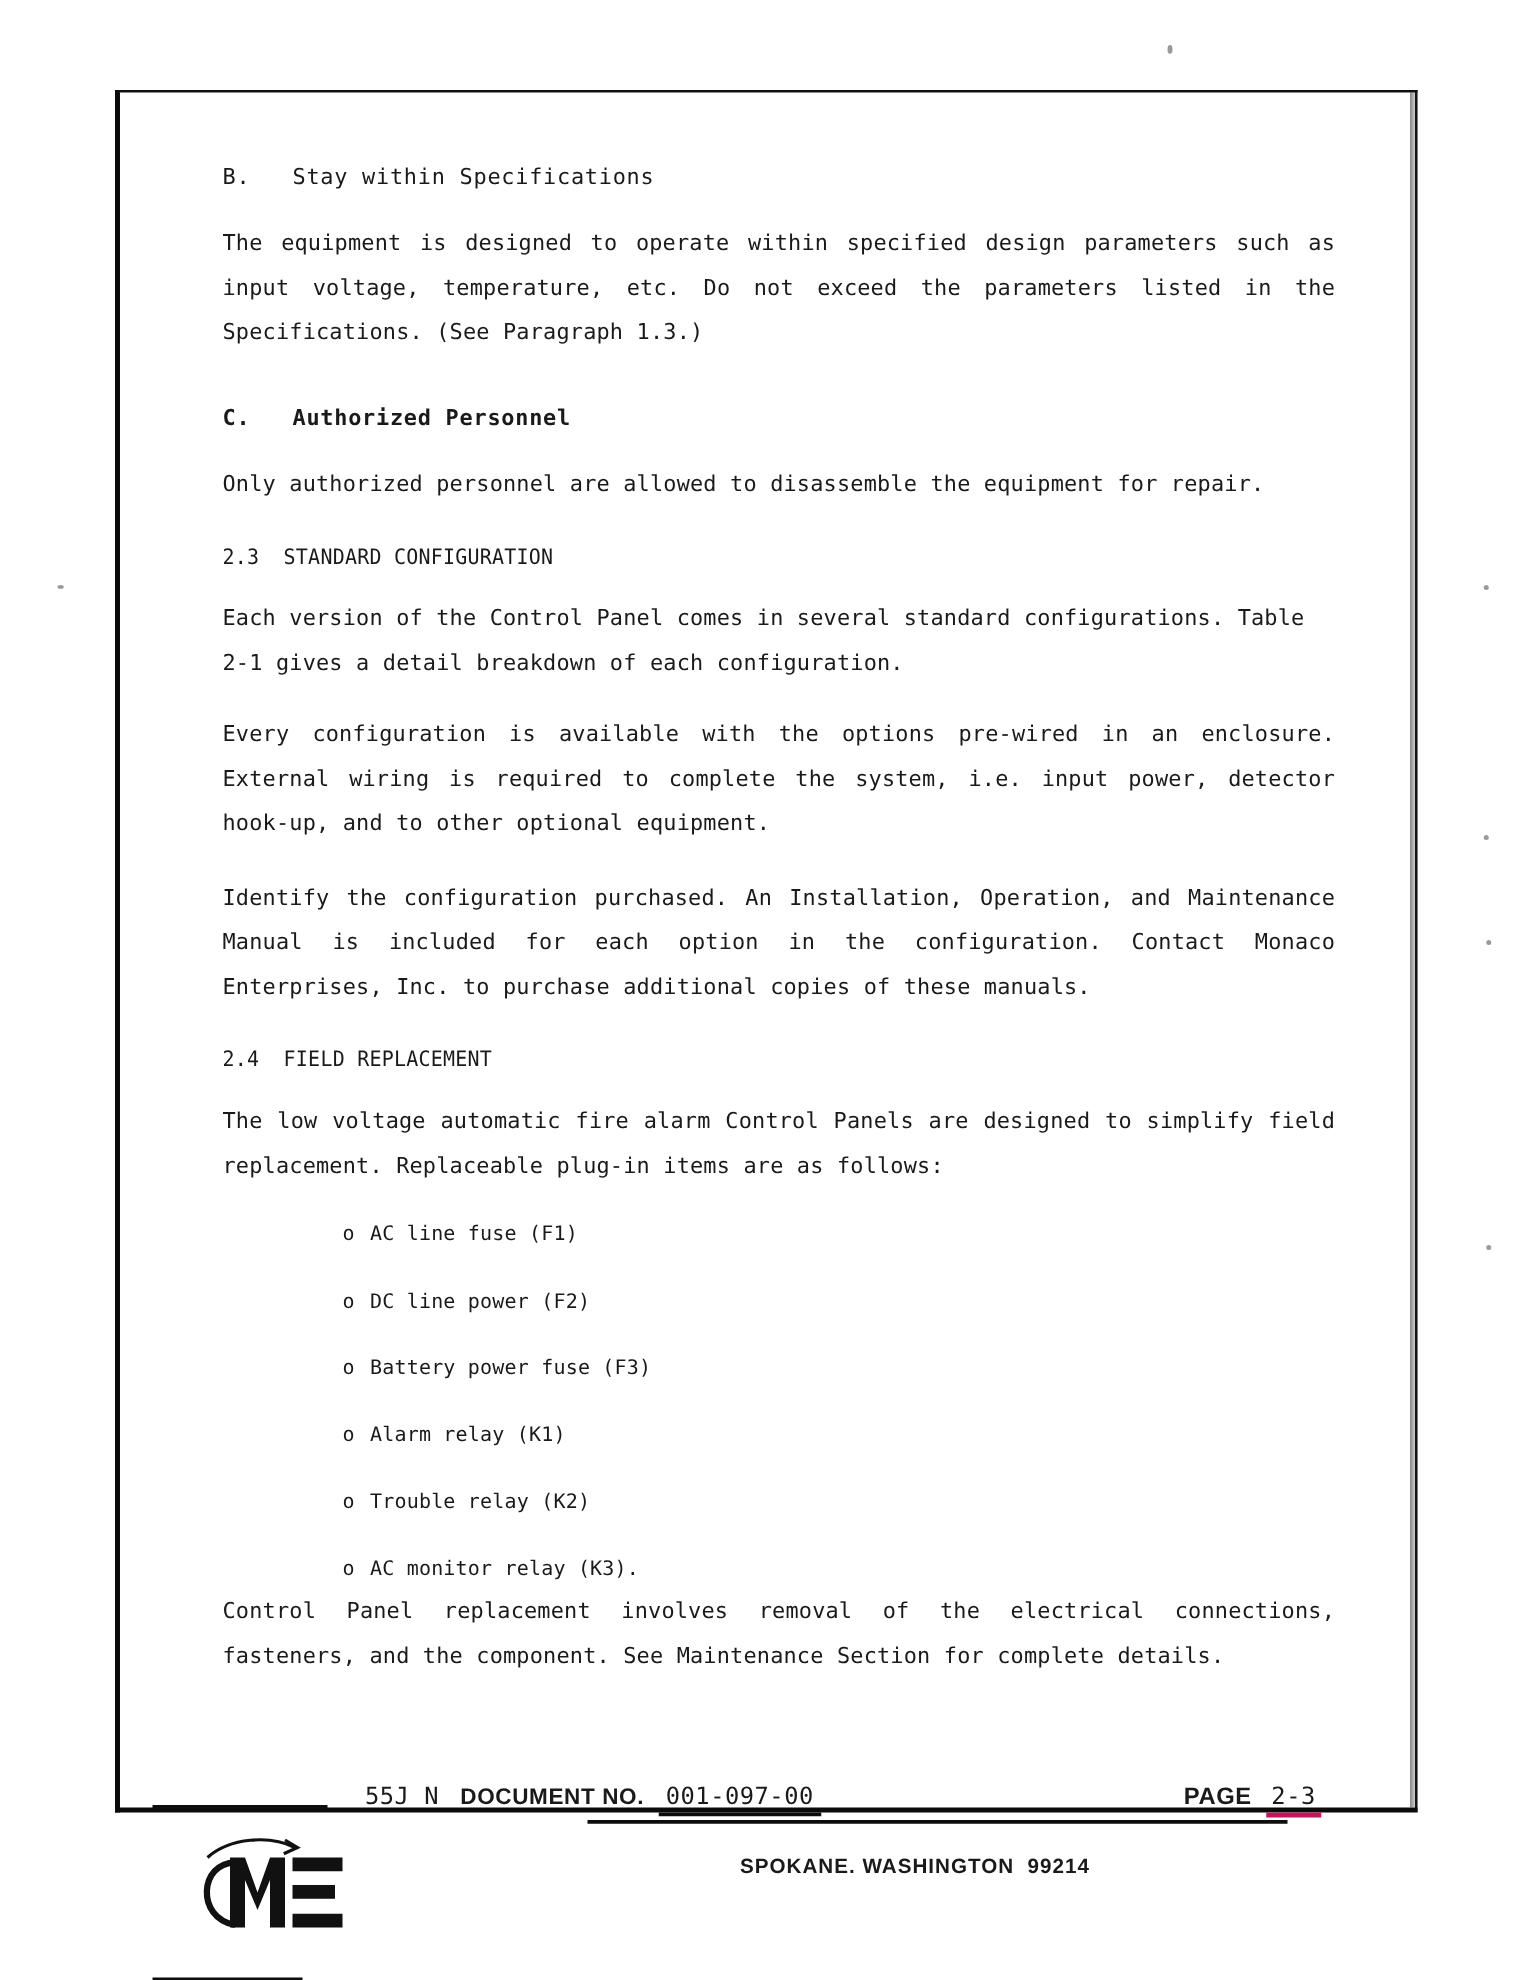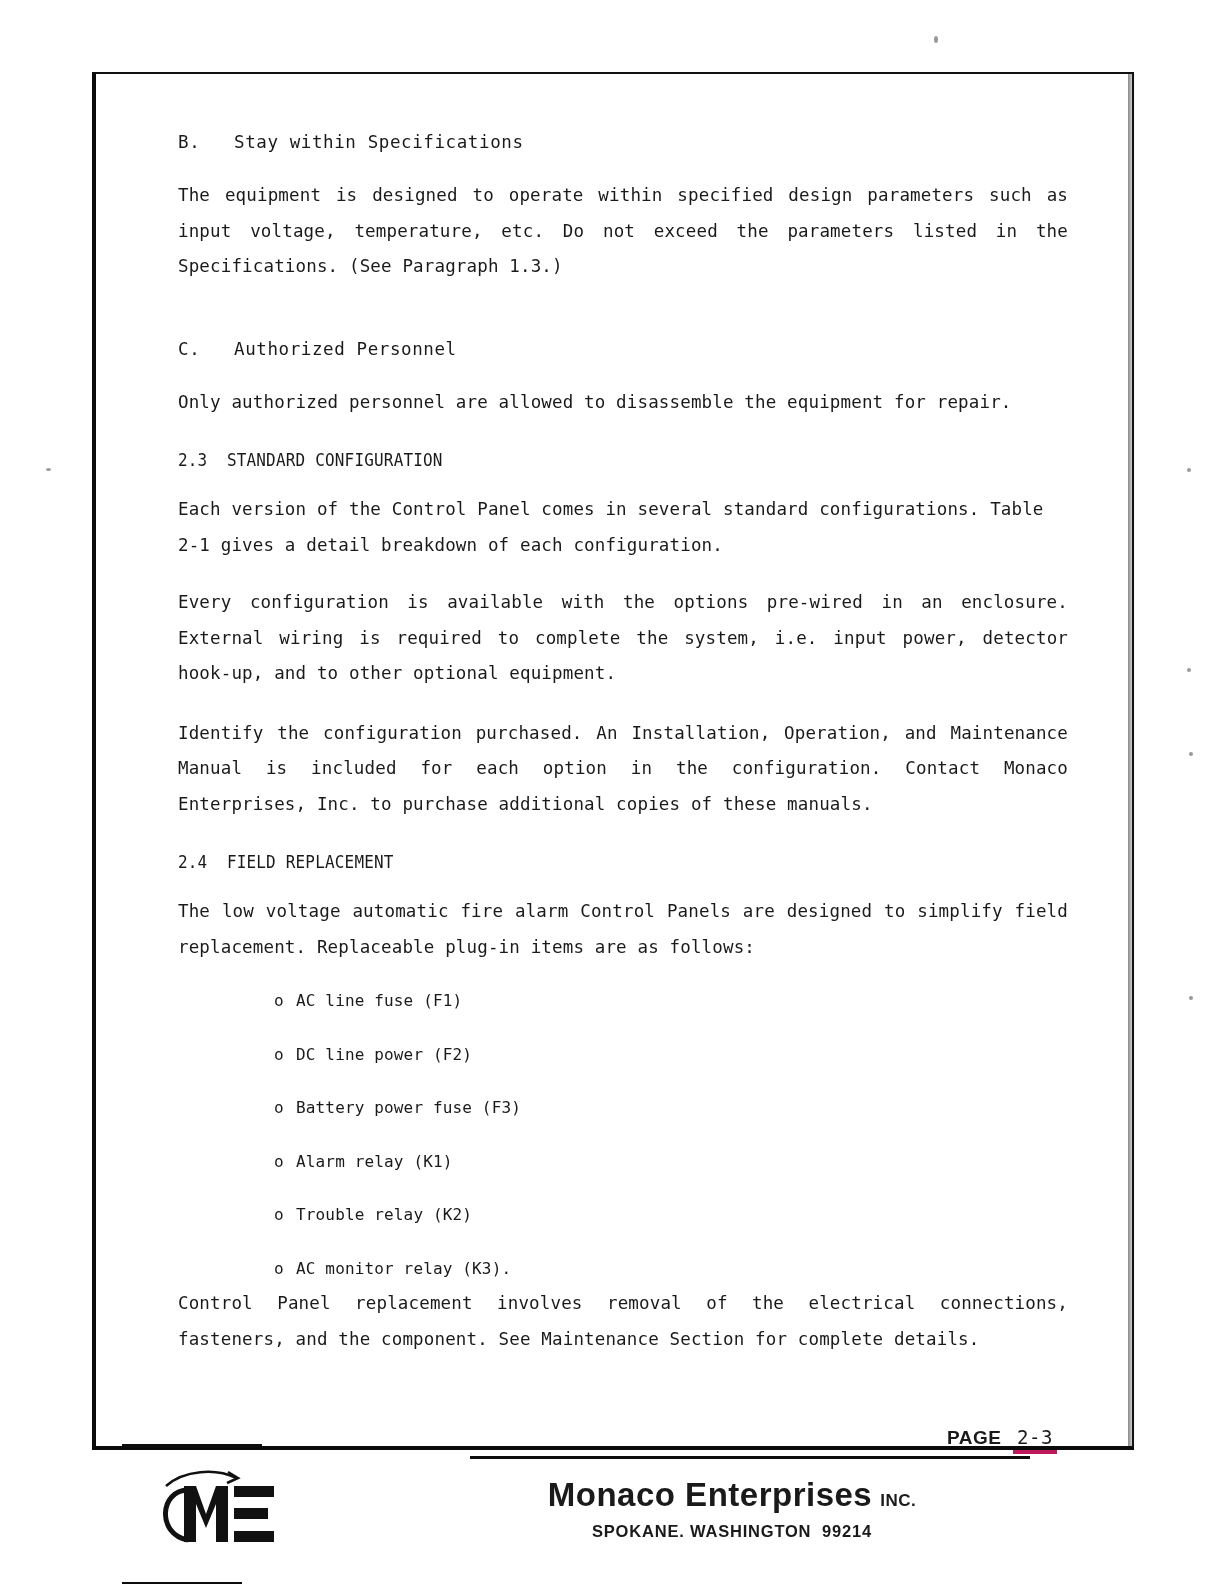--- a/index.html
+++ b/index.html
@@ -248,21 +248,21 @@
   <div class="speck" style="left:1189px; top:752px; width:4px; height:4px;"></div>
   <div class="speck" style="left:1189px; top:996px; width:4px; height:4px;"></div>
   <div class="speck" style="left:46px; top:468px; width:5px; height:3px;"></div>
 
   <div class="content">
 
     <div class="heading"><span class="lbl">B.</span><span>Stay within Specifications</span></div>
 
     <p class="body">The equipment is designed to operate within specified design parameters such as input voltage, temperature, etc.  Do not exceed the parameters listed in the Specifications.  (See Paragraph 1.3.)</p>
 
-    <div class="heading" style="margin-top:54px;"><span class="lbl">C.</span><span>Authorized Personnel</span></div>
+    <div class="heading" style="margin-top:40px;font-weight:bold;"><span class="lbl">C.</span><span>Authorized Personnel</span></div>
 
     <p class="body">Only authorized personnel are allowed to disassemble the equipment for repair.</p>
 
     <div class="section-heading" style="margin-top:30px;"><span class="num">2.3</span><span>STANDARD CONFIGURATION</span></div>
 
     <p class="body nojust tight">Each version of the Control Panel comes in several standard configurations. Table 2-1 gives a detail breakdown of each configuration.</p>
     <p class="body">Every configuration is available with the options pre-wired in an enclosure.  External wiring is required to complete the system, i.e. input power, detector hook-up, and to other optional equipment.</p>
     <p class="body">Identify the configuration purchased.  An Installation, Operation, and Maintenance Manual is included for each option in the configuration. Contact Monaco Enterprises, Inc. to purchase additional copies of these manuals.</p>
 
     <div class="section-heading" style="margin-top:30px;"><span class="num">2.4</span><span>FIELD REPLACEMENT</span></div>
@@ -279,20 +279,21 @@
     </ul>
 
     <p class="body" style="margin-top:0;">Control Panel replacement involves removal of the electrical connections, fasteners, and the component.  See Maintenance Section for complete details.</p>
 
   </div>
 
   <div class="footer">
 
     <div class="footer-rule-left"></div>
 
+    <div class="doc-line"><span class="serial">55J N</span>&nbsp;&nbsp;&nbsp;<span class="docno">DOCUMENT NO.</span>&nbsp;&nbsp;<span class="docval">001-097-00</span></div>
     <div class="doc-underline"></div>
 
     <div class="page-line"><span>PAGE</span>&nbsp;&nbsp;<span class="pageval">2-3</span></div>
 
     <div class="logo">
       <svg width="130" height="74" viewBox="0 0 130 74" xmlns="http://www.w3.org/2000/svg">
 
         <path d="M12 16 C30 0, 62 -2, 82 8" stroke="#111" stroke-width="2.5" fill="none"></path>
         <path d="M74 2 L84 8 L73 13" stroke="#111" stroke-width="2.5" fill="none"></path>
 
@@ -302,22 +303,19 @@
         <rect x="62" y="16" width="12" height="56" fill="#111"></rect>
         <path d="M42 16 L52 44 L62 16 L62 34 L52 58 L42 34 Z" fill="#111"></path>
 
         <rect x="80" y="16" width="40" height="11" fill="#111"></rect>
         <rect x="80" y="38" width="34" height="11" fill="#111"></rect>
         <rect x="80" y="61" width="40" height="11" fill="#111"></rect>
       </svg>
     </div>
 
     <div class="company">
-      <div>
-        <span class="company-name">Monaco Enterprises</span><span class="company-suffix">INC.</span>
-      </div>
       <div class="company-city">SPOKANE. WASHINGTON  99214</div>
     </div>
 
     <div class="footer-bottom-rule"></div>
   </div>
 
 </div>
 
 </body></html>

